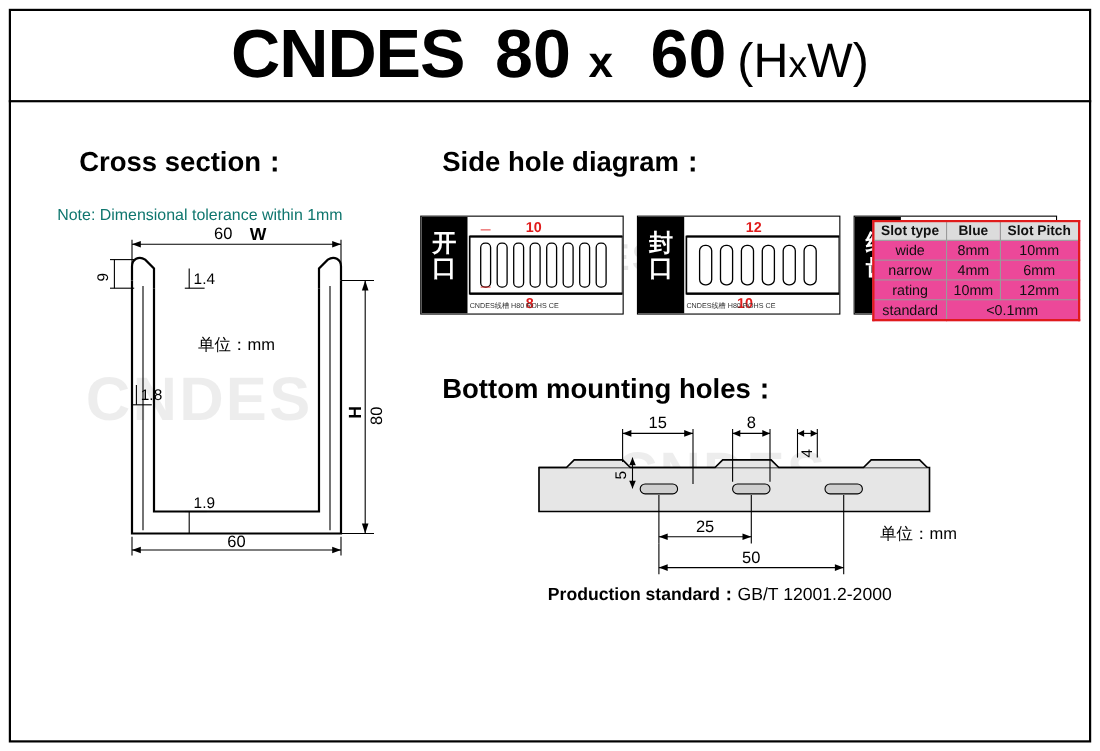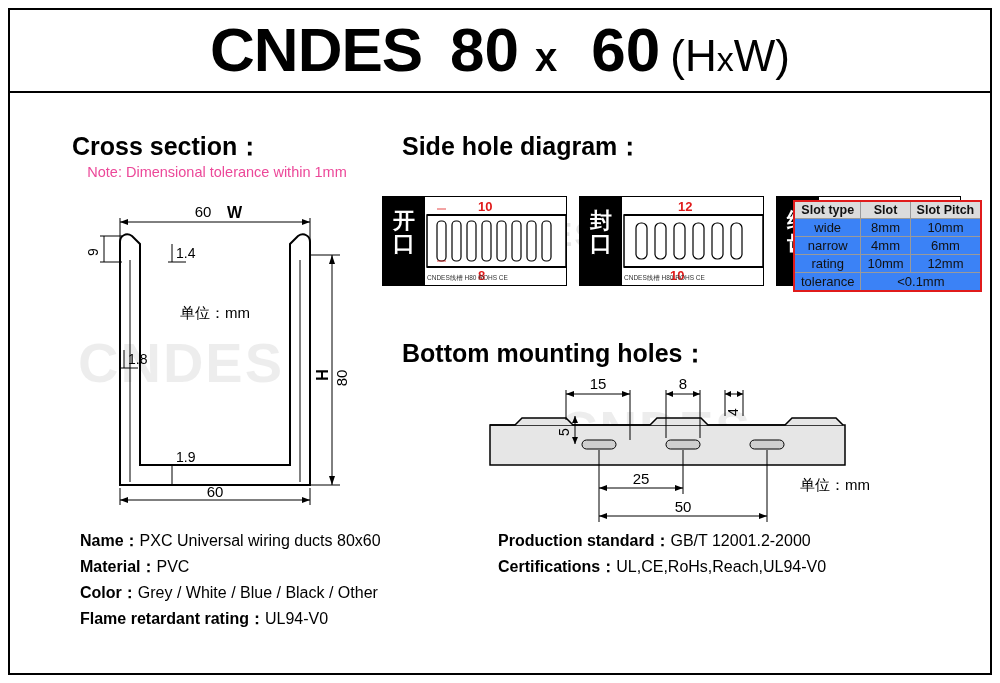--- a/index.html
+++ b/index.html
@@ -10,21 +10,21 @@
   .title-text{display:flex;align-items:baseline;gap:10px;white-space:nowrap;}
   .brand{font-size:62px;font-weight:bold;letter-spacing:-1px;}
   .dims{font-size:62px;font-weight:bold;margin-left:18px;}
   .x{font-size:40px;font-weight:bold;padding:0 6px;}
   .hw{font-size:44px;}
   .hw .small{font-size:34px;}
 
   h2.sec{font-size:25px;font-weight:bold;margin:12px;}
 
   .cross-head{position:absolute;left:60px;top:118px;}
-  .note{position:absolute;left:52px;top:162px;width:330px;text-align:center;font-size:14.5px;line-height:1.45;color:#ec4899;}
+  .note{position:absolute;left:52px;top:186px;width:330px;text-align:left;font-size:14.5px;line-height:1.45;color:#0f766e;}
 
   .side-head{position:absolute;left:390px;top:118px;}
   .bottom-head{position:absolute;left:390px;top:325px;}
 
   
   .wm{position:absolute;font-family:"Liberation Sans",sans-serif;font-weight:bold;color:rgba(0,0,0,0.07);pointer-events:none;}
   .wm1{left:78px;top:330px;font-size:56px;letter-spacing:2px;}
   .wm2{left:560px;top:400px;font-size:52px;letter-spacing:2px;}
   .wm3{left:470px;top:215px;font-size:34px;letter-spacing:2px;color:rgba(0,0,0,0.10);}
 
@@ -35,21 +35,21 @@
   
   .side-panels{position:absolute;left:382px;top:196px;display:flex;gap:12px;}
   .panel{width:185px;height:90px;border:1px solid #000;background:#fff;position:relative;overflow:hidden;box-sizing:border-box;}
   .panel .cnblock{position:absolute;left:0;top:0;width:42px;height:88px;background:#000;color:#fff;font-size:22px;font-weight:bold;line-height:1.05;display:flex;align-items:center;justify-content:center;text-align:center;}
   .panel .cnblock span{display:block;}
   .panel .body{position:absolute;left:42px;top:0;right:0;bottom:0;}
   .panel .cap{position:absolute;left:44px;bottom:2px;font-size:6.5px;color:#333;white-space:nowrap;}
   .dimred{position:absolute;color:#e01b1b;font-size:13px;font-weight:bold;margin-left:40px;}
 
   
-  .slot-table{position:absolute;left:793px;top:200px;border:2px solid #e01b1b;border-collapse:collapse;background:#3b82f6;}
+  .slot-table{position:absolute;left:793px;top:200px;border:2px solid #e01b1b;border-collapse:collapse;background:#ec4899;}
   .slot-table td,.slot-table th{border:1px solid #9a9a9a;font-size:13px;padding:1px 6px;text-align:center;font-family:"Liberation Sans",sans-serif;color:#111;}
   .slot-table th{background:#dcdcdc;font-weight:bold;font-size:12.5px;}
 
   
   .spec-left{position:absolute;left:80px;top:528px;font-size:16px;line-height:1.62;}
   .spec-right{position:absolute;left:498px;top:528px;font-size:16px;line-height:1.62;}
   .spec-left b,.spec-right b{font-weight:bold;}
   .spec-row{white-space:nowrap;}
   .val{font-weight:normal;}
 
@@ -251,40 +251,40 @@
       <div class="dimred" style="left:52px;top:2px;">6</div>
       <div class="dimred" style="left:50px;bottom:2px;">4</div>
       <div class="cap">CNDES线槽 H80 ROHS CE</div>
     </div>
   </div>
 
   <table class="slot-table">
     <tbody>
         <tr>
       <th>Slot type</th>
-      <th>Slot</th>
+      <th>Blue</th>
       <th>Slot Pitch</th>
     </tr>
     <tr>
       <td>wide</td>
       <td>8mm</td>
       <td>10mm</td>
     </tr>
     <tr>
       <td>narrow</td>
       <td>4mm</td>
       <td>6mm</td>
     </tr>
     <tr>
       <td>rating</td>
       <td>10mm</td>
       <td>12mm</td>
     </tr>
     <tr>
-      <td>tolerance</td>
+      <td>standard</td>
       <td colspan="2">&lt;0.1mm</td>
     </tr>
   </tbody>
     </table>
 
   <svg class="svg-bottom" width="420" height="160" viewBox="0 0 420 160">
 
     <path d="M20,55 L20,95 L375,95 L375,55 Z" fill="#e6e6e6" stroke="#000" stroke-width="1.5"></path>
 
     <path d="M20,55 L45,55 L52,48 L96,48 L103,55 L180,55 L187,48 L231,48 L238,55 L315,55 L322,48 L366,48 L373,55" fill="#e6e6e6" stroke="#000" stroke-width="1.5"></path>
@@ -343,25 +343,18 @@
       <polygon points="129,146 137,143 137,149" fill="#000" stroke="none"></polygon>
       <polygon points="297,146 289,143 289,149" fill="#000" stroke="none"></polygon>
       <line x1="297" y1="80" x2="297" y2="152"></line>
       <line x1="129" y1="124" x2="129" y2="152"></line>
     </g>
     <text x="213" y="142" font-size="15" text-anchor="middle">50</text>
 
     <text x="330" y="120" font-size="15">单位：mm</text>
   </svg>
 
-  <div class="spec-left">
-    <div class="spec-row"><b>Name：</b><span class="val">PXC Universal wiring ducts 80x60</span></div>
-    <div class="spec-row"><b>Material：</b><span class="val">PVC</span></div>
-    <div class="spec-row"><b>Color：</b><span class="val">Grey / White / Blue / Black / Other</span></div>
-    <div class="spec-row"><b>Flame retardant rating：</b><span class="val">UL94-V0</span></div>
-  </div>
 
   <div class="spec-right">
     <div class="spec-row"><b>Production standard：</b><span class="val">GB/T 12001.2-2000</span></div>
-    <div class="spec-row"><b>Certifications：</b><span class="val">UL,CE,RoHs,Reach,UL94-V0</span></div>
   </div>
 
 </div>
 
 </body></html>

